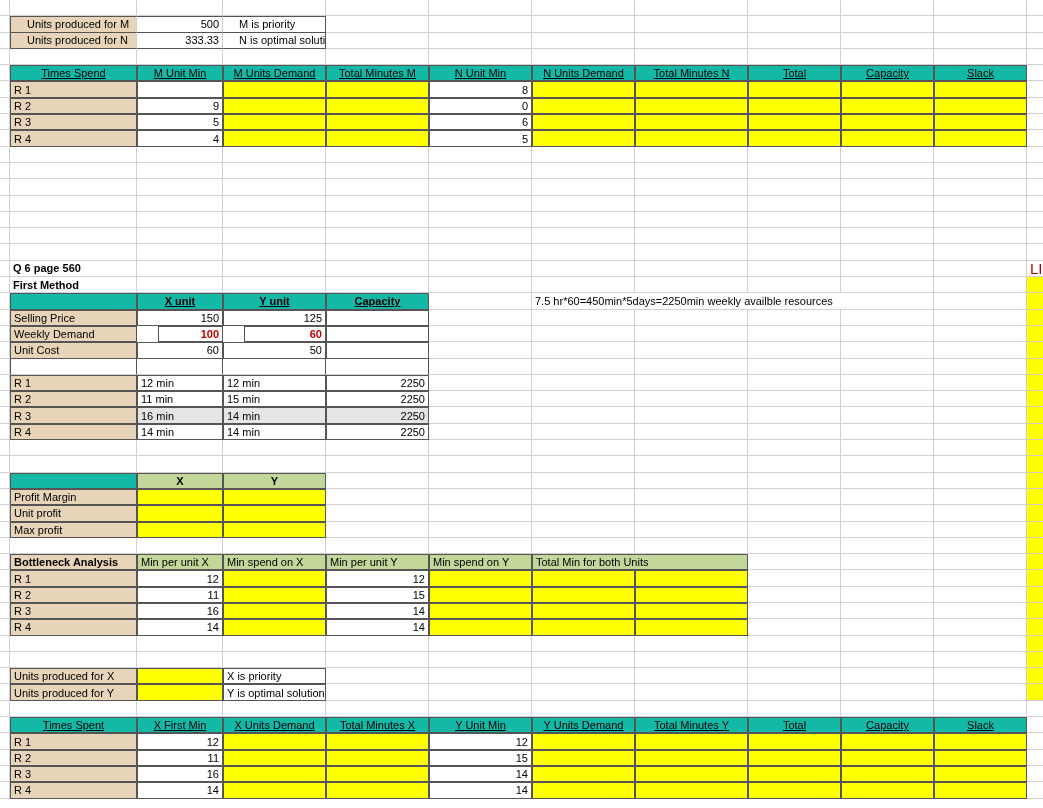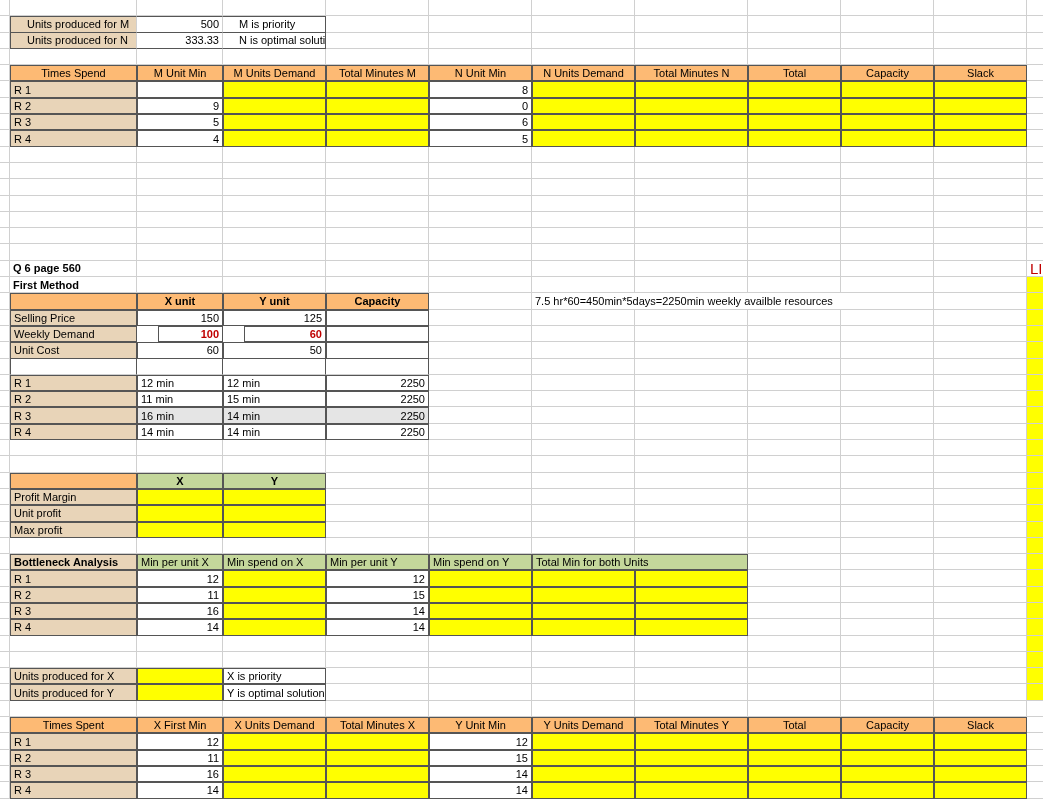--- a/index.html
+++ b/index.html
@@ -29,21 +29,21 @@
     background: #fff;
     border-right: 1px solid #d0d0d0;
     border-bottom: 1px solid #d0d0d0;
   }
   .right { justify-content: flex-end; text-align: center; }
   .center { justify-content: center; }
   .left { justify-content: flex-start; }
   .bold { font-weight: bold; }
   .red { color: #c00000; margin-left: 21px; }
   .tan { background: #e8d4b8; }
-  .peach { background: #fdba74; }
+  .peach { background: #14b8a6; text-decoration: underline; }
   .green { background: #c4d79b; }
   .blue { background: #e5e5e5; }
   .yellow { background: #ffff00; }
   .b-all { border: 1px solid #555; }
   .b-t { border-top: 1px solid #555; }
   .b-b { border-bottom: 1px solid #555; padding-left: 16px; }
   .b-l { border-left: 1px solid #555; }
   .b-r { border-right: 1px solid #555; }
   .redtext { color: #c00000; font-size: 15px; }
   .note { grid-column: span 4; justify-content: flex-start; }

